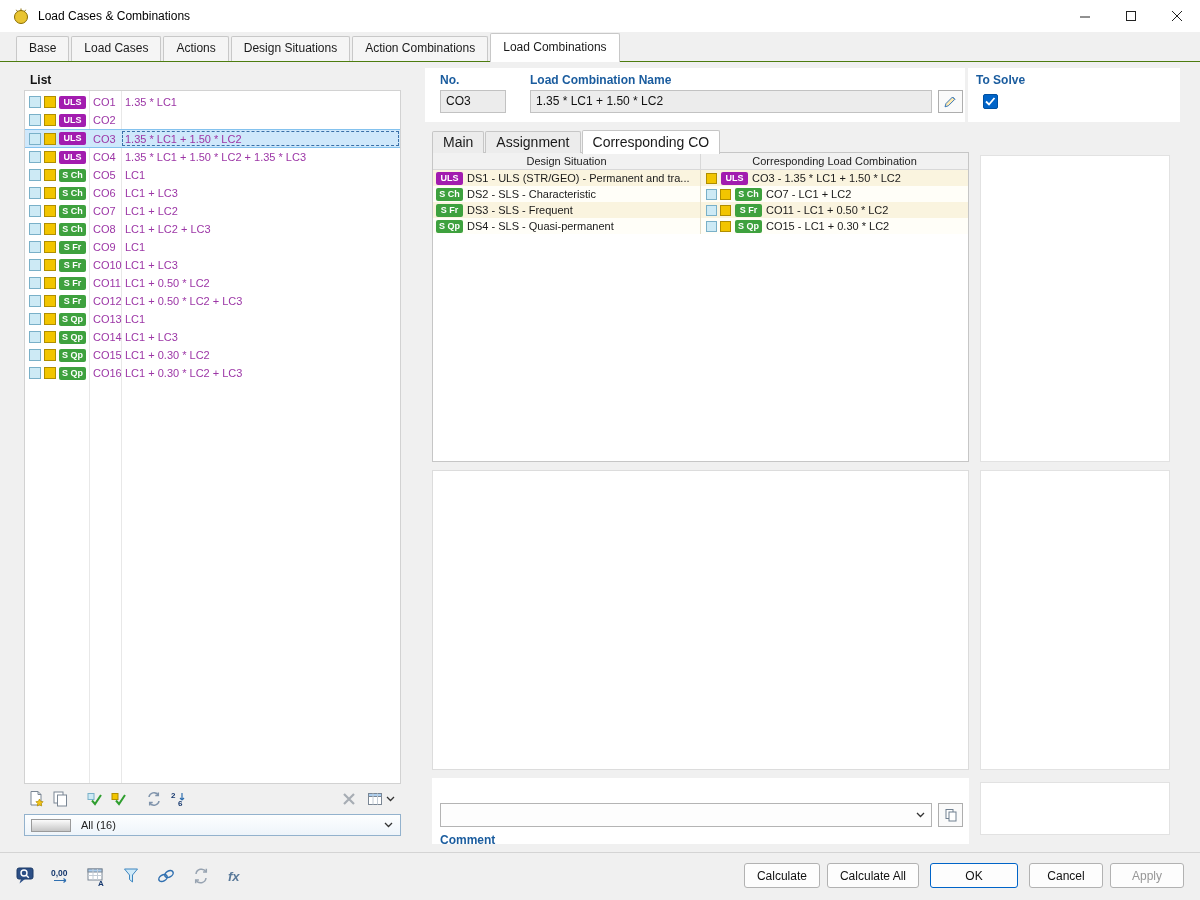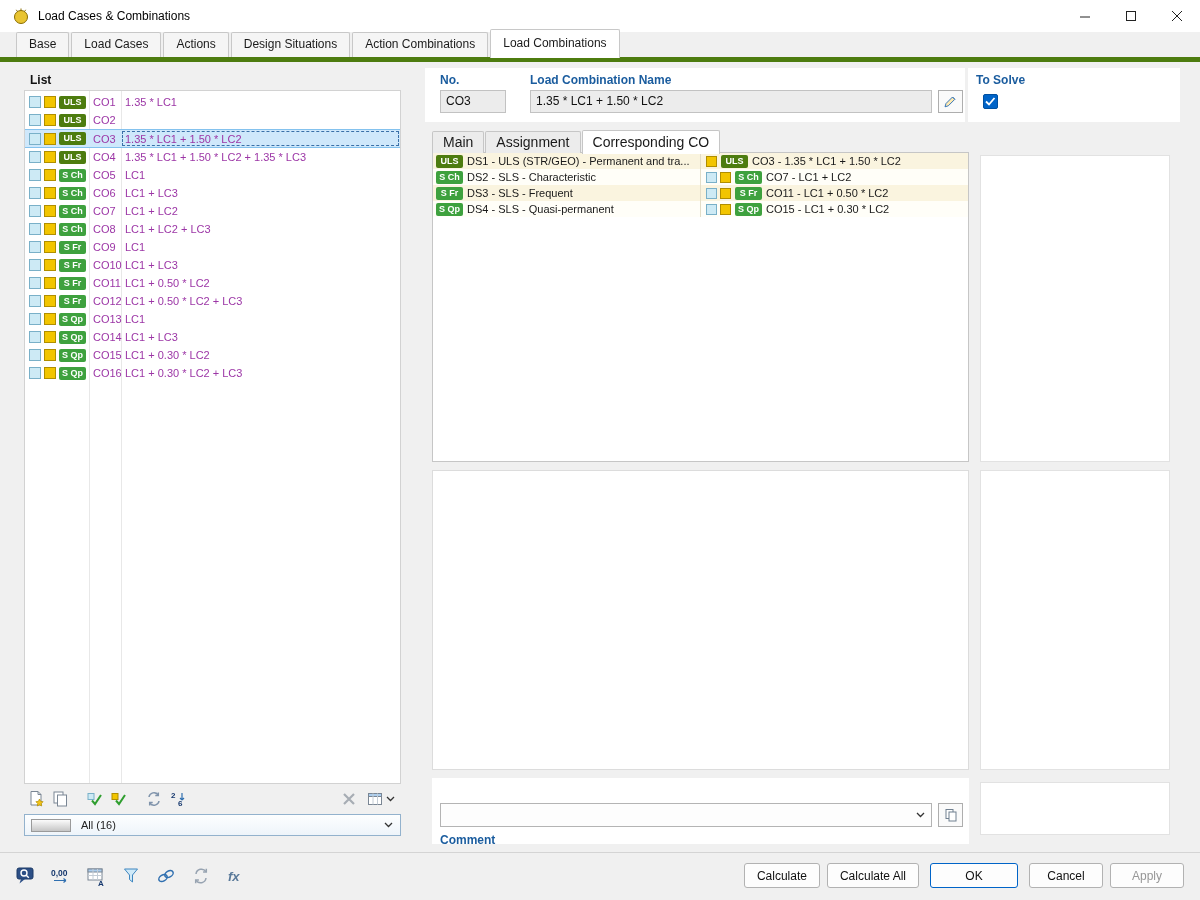--- a/index.html
+++ b/index.html
@@ -10,40 +10,40 @@
     background:#f0f0f0; overflow:hidden; position:relative;
     outline:1px solid #8a8a8a;
   }
   
   #titlebar { position:absolute; left:0; top:0; width:1200px; height:32px; background:#ffffff; display:flex; align-items:center; }
   #titlebar .appicon { margin-left:12px; width:18px; height:18px; }
   #titlebar .title { margin-left:8px; font-size:12px; color:#000; }
   #win-controls { margin-left:auto; display:flex; height:32px; }
   .winbtn { width:46px; height:32px; display:flex; align-items:center; justify-content:center; color:#222; cursor:default; }
   
-  #tabbar { position:absolute; left:0; top:32px; width:1200px; height:30px; background:#f0f0f0; border-bottom:5px solid #4d7c0f; display:flex; align-items:flex-end; padding-left:16px; }
+  #tabbar { position:absolute; left:0; top:32px; width:1200px; height:30px; background:#f0f0f0; border-bottom:1px solid #4d7c0f; display:flex; align-items:flex-end; padding-left:16px; }
   .tab { height:25px; line-height:23px; padding:0 12px; background:#f5f5f5; border:1px solid #c8c8c8; border-bottom:none; margin-right:2px; font-size:12px; border-radius:2px 2px 0 0; white-space:nowrap; }
   .tab.active { background:#ffffff; height:29px; line-height:27px; margin-bottom:-1px; font-weight:400;text-align:right; }
   
   #list-label { position:absolute; left:30px; top:73px; font-weight:bold; color:#111; }
   #list-box { position:absolute; left:24px; top:90px; width:377px; height:694px; background:#fff; border:1px solid #d2d2d2; }
   .vline { position:absolute; top:0; bottom:0; width:1px; background:#e8e8e8; }
   #list-rows { position:absolute; left:0; top:2px; right:0; }
   .lrow { display:flex; align-items:center; height:18px; font-size:11px; }
   .lc1 { width:64px; display:flex; align-items:center; padding-left:4px; }
   .lc1 .sq + .sq { margin-left:3px; }
   .lc2 { width:32px; padding-left:4px; color:#9c36a6; }
   .lc3 { flex:1; padding-left:4px; color:#9c36a6; height:100%; display:flex; align-items:center; }
   .lrow.selected { background:#cfe8fb; border-top:1px solid #84c2ee; border-bottom:1px solid #84c2ee; height:19px; }
   .lrow.selected .lc3 { outline:1px dashed #3a70a8; outline-offset:-2px; }
   .sq { width:12px; height:12px; display:inline-block; flex:none; }
   .sq-cyan { background:#cdeaf5; border:1px solid #79b0c8; }
   .sq-yellow { background:#f2c500; border:1px solid #b08e00; }
   .badge { display:inline-block; min-width:27px; text-align:center; font-size:9px; font-weight:bold; color:#fff; padding:2px 2px; border-radius:2px; line-height:1; flex:none; }
-  .badge-uls { background:#4d7c0f; }
+  .badge-uls { background:#a21caf; }
   .badge-sls { background:#3ea13e; }
   .lc1 .badge { margin-left:auto; margin-right:3px; }
   
   #list-toolbar { position:absolute; left:24px; top:787px; width:377px; height:24px; display:flex; align-items:center; }
   .tbtn { border:none; background:transparent; width:24px; height:22px; display:flex; align-items:center; justify-content:center; padding:0; }
   .tbtn.wide { width:40px; gap:2px; }
   .tgap { width:11px; }
   .tspacer { flex:1; }
   
   #list-filter { position:absolute; left:24px; top:814px; width:377px; height:22px; background:linear-gradient(#fdfeff,#eef4fa); border:1px solid #93b2cd; display:flex; align-items:center; }
@@ -371,20 +371,24 @@
     </svg>
 </div>
 
 <div id="subtabs">
     <div class="subtab"><span>Main</span></div>
     <div class="subtab"><span>Assignment</span></div>
     <div class="subtab active"><span>Corresponding CO</span></div>
   </div>
 
 <div id="panel-a" class="white-panel">
+  <div id="table-header">
+    <div class="th1">Design Situation</div>
+    <div class="th2">Corresponding Load Combination</div>
+  </div>
   <div id="table-rows">
       <div class="trow">
     <div class="td1">
       <span class="badge badge-uls">ULS</span>
       <span class="ttext">DS1 - ULS (STR/GEO) - Permanent and tra...</span>
     </div>
     <div class="td2">
       <span class="sqs">
             <span class="sq sq-yellow"></span>
           </span>

